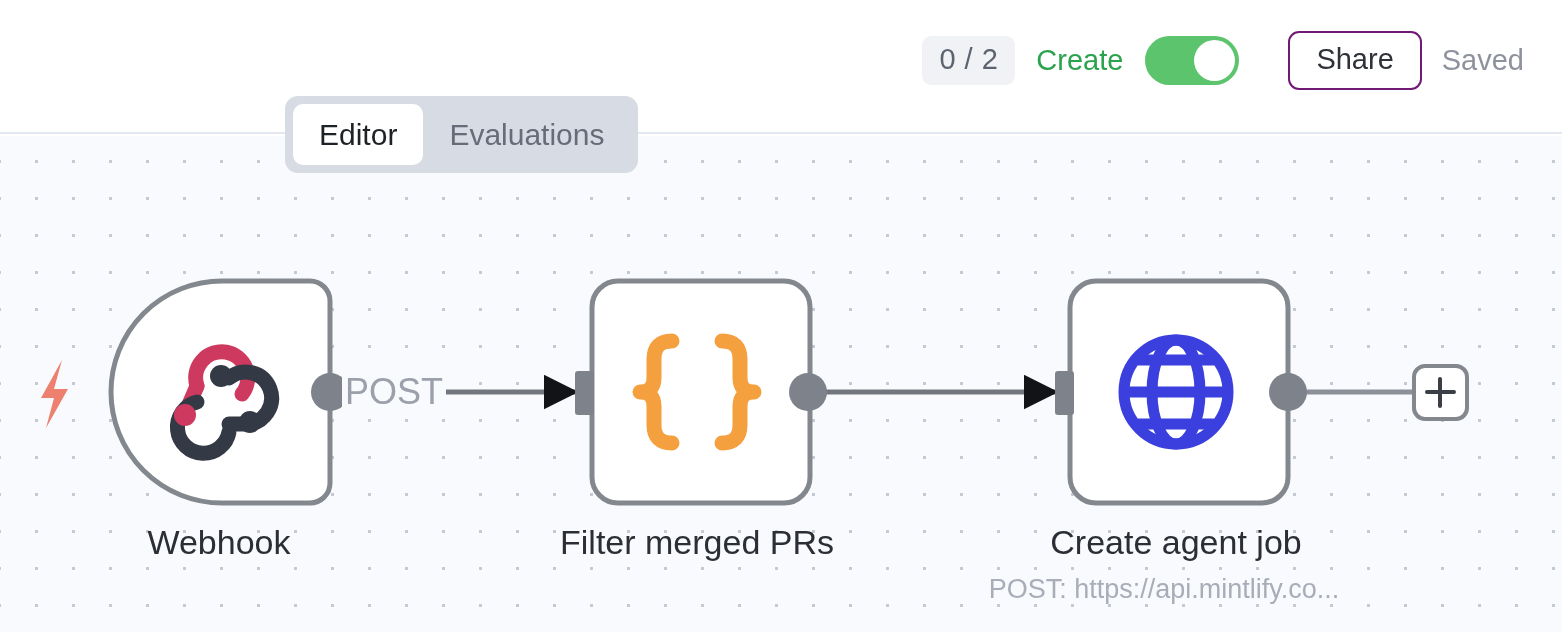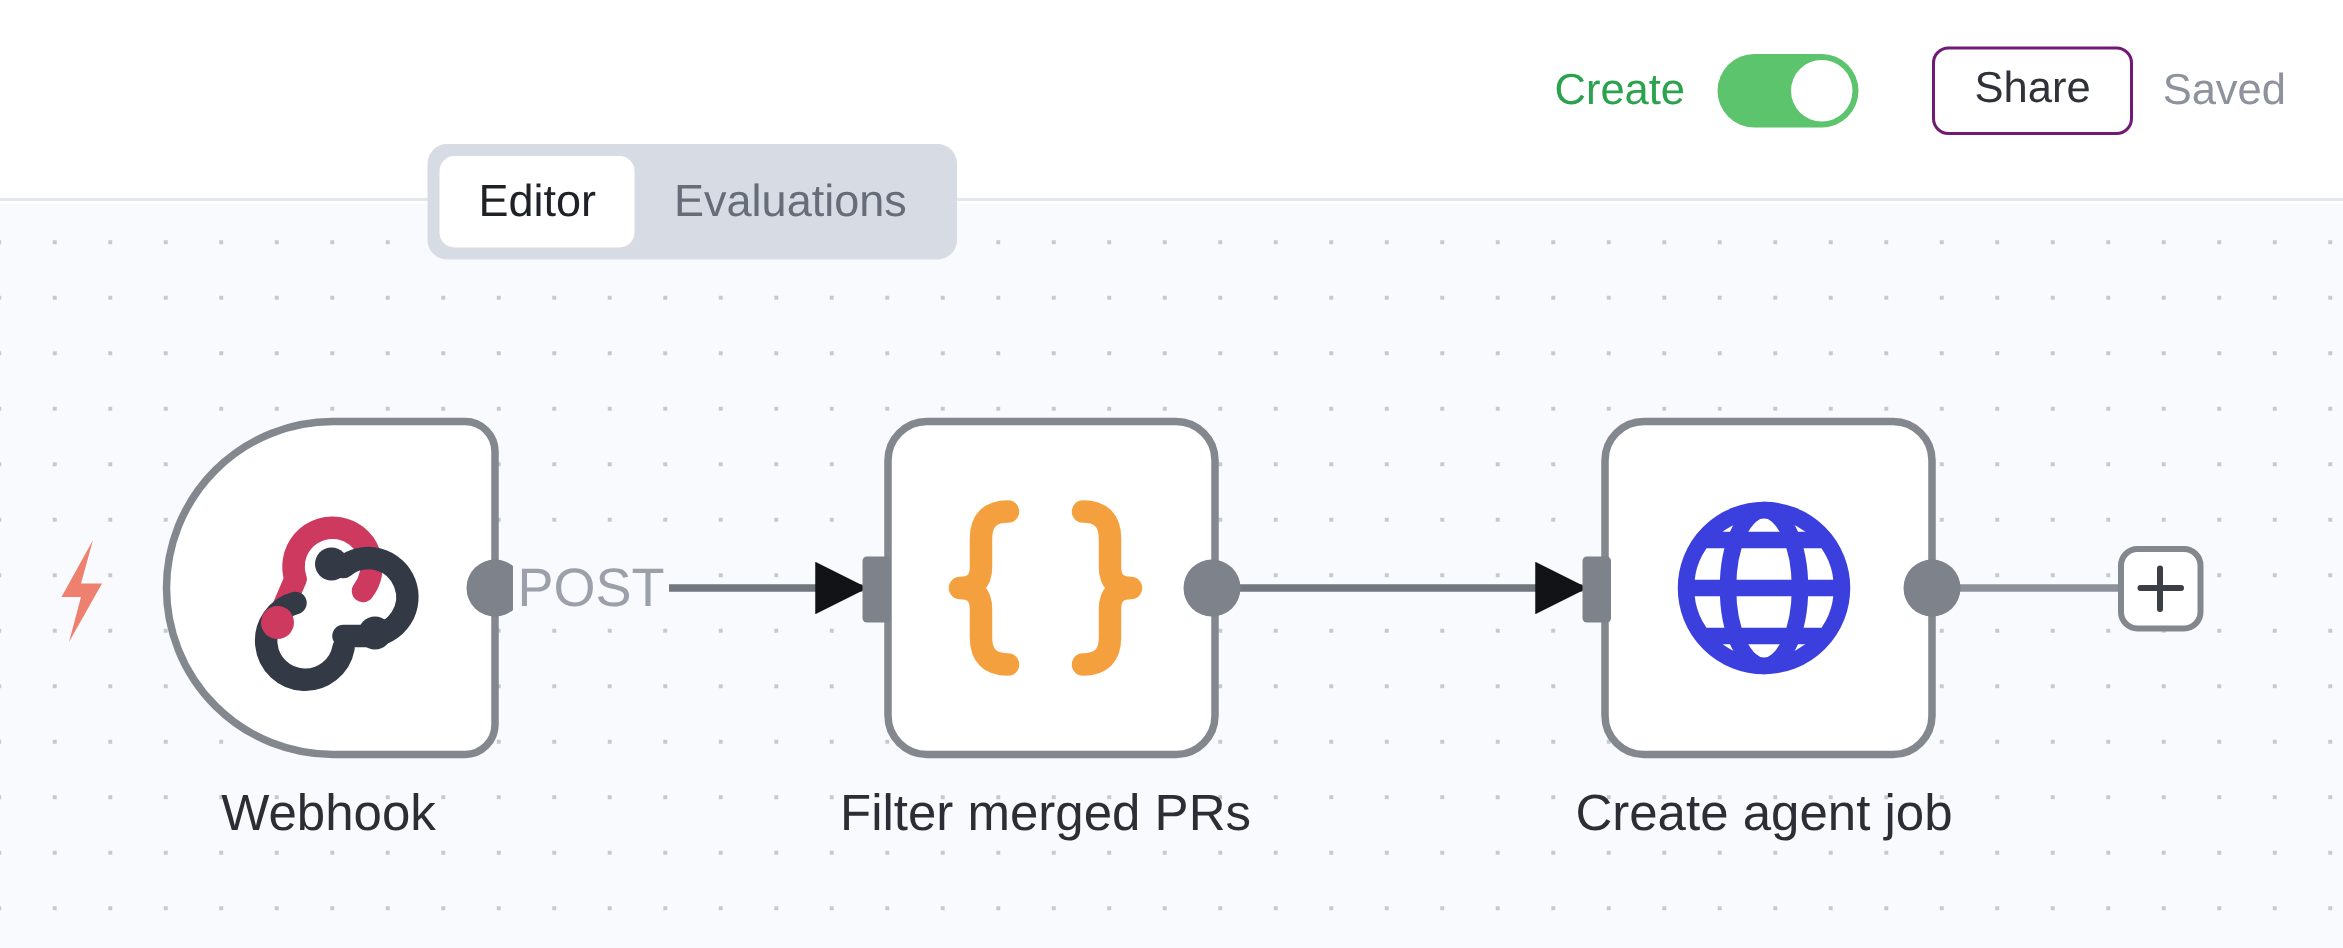--- a/index.html
+++ b/index.html
@@ -177,20 +177,21 @@
   }
 </style>
 </head>
 <body>
 
 <div id="app">
 
   <div class="header">
     <div class="header-right">
 
+      <div class="count-badge">0 / 2</div>
 
       <div class="active-label">Create</div>
 
       <div class="toggle">
         <div class="knob"></div>
       </div>
 
       <div class="share-btn">Share</div>
 
       <div class="saved-label">Saved</div>
@@ -297,15 +298,16 @@
     </svg>
 
     <div class="edge-label" style="left:394px; top:256px;">POST</div>
 
     <div class="node-label" style="left:219px; top:387px;">Webhook</div>
 
     <div class="node-label" style="left:697px; top:387px;">Filter merged PRs</div>
 
     <div class="node-label" style="left:1176px; top:387px;">Create agent job</div>
 
+    <div class="node-sublabel" style="left:1164px; top:438px;">POST: https://api.mintlify.co...</div>
   </div>
 
 </div>
 
 </body></html>

